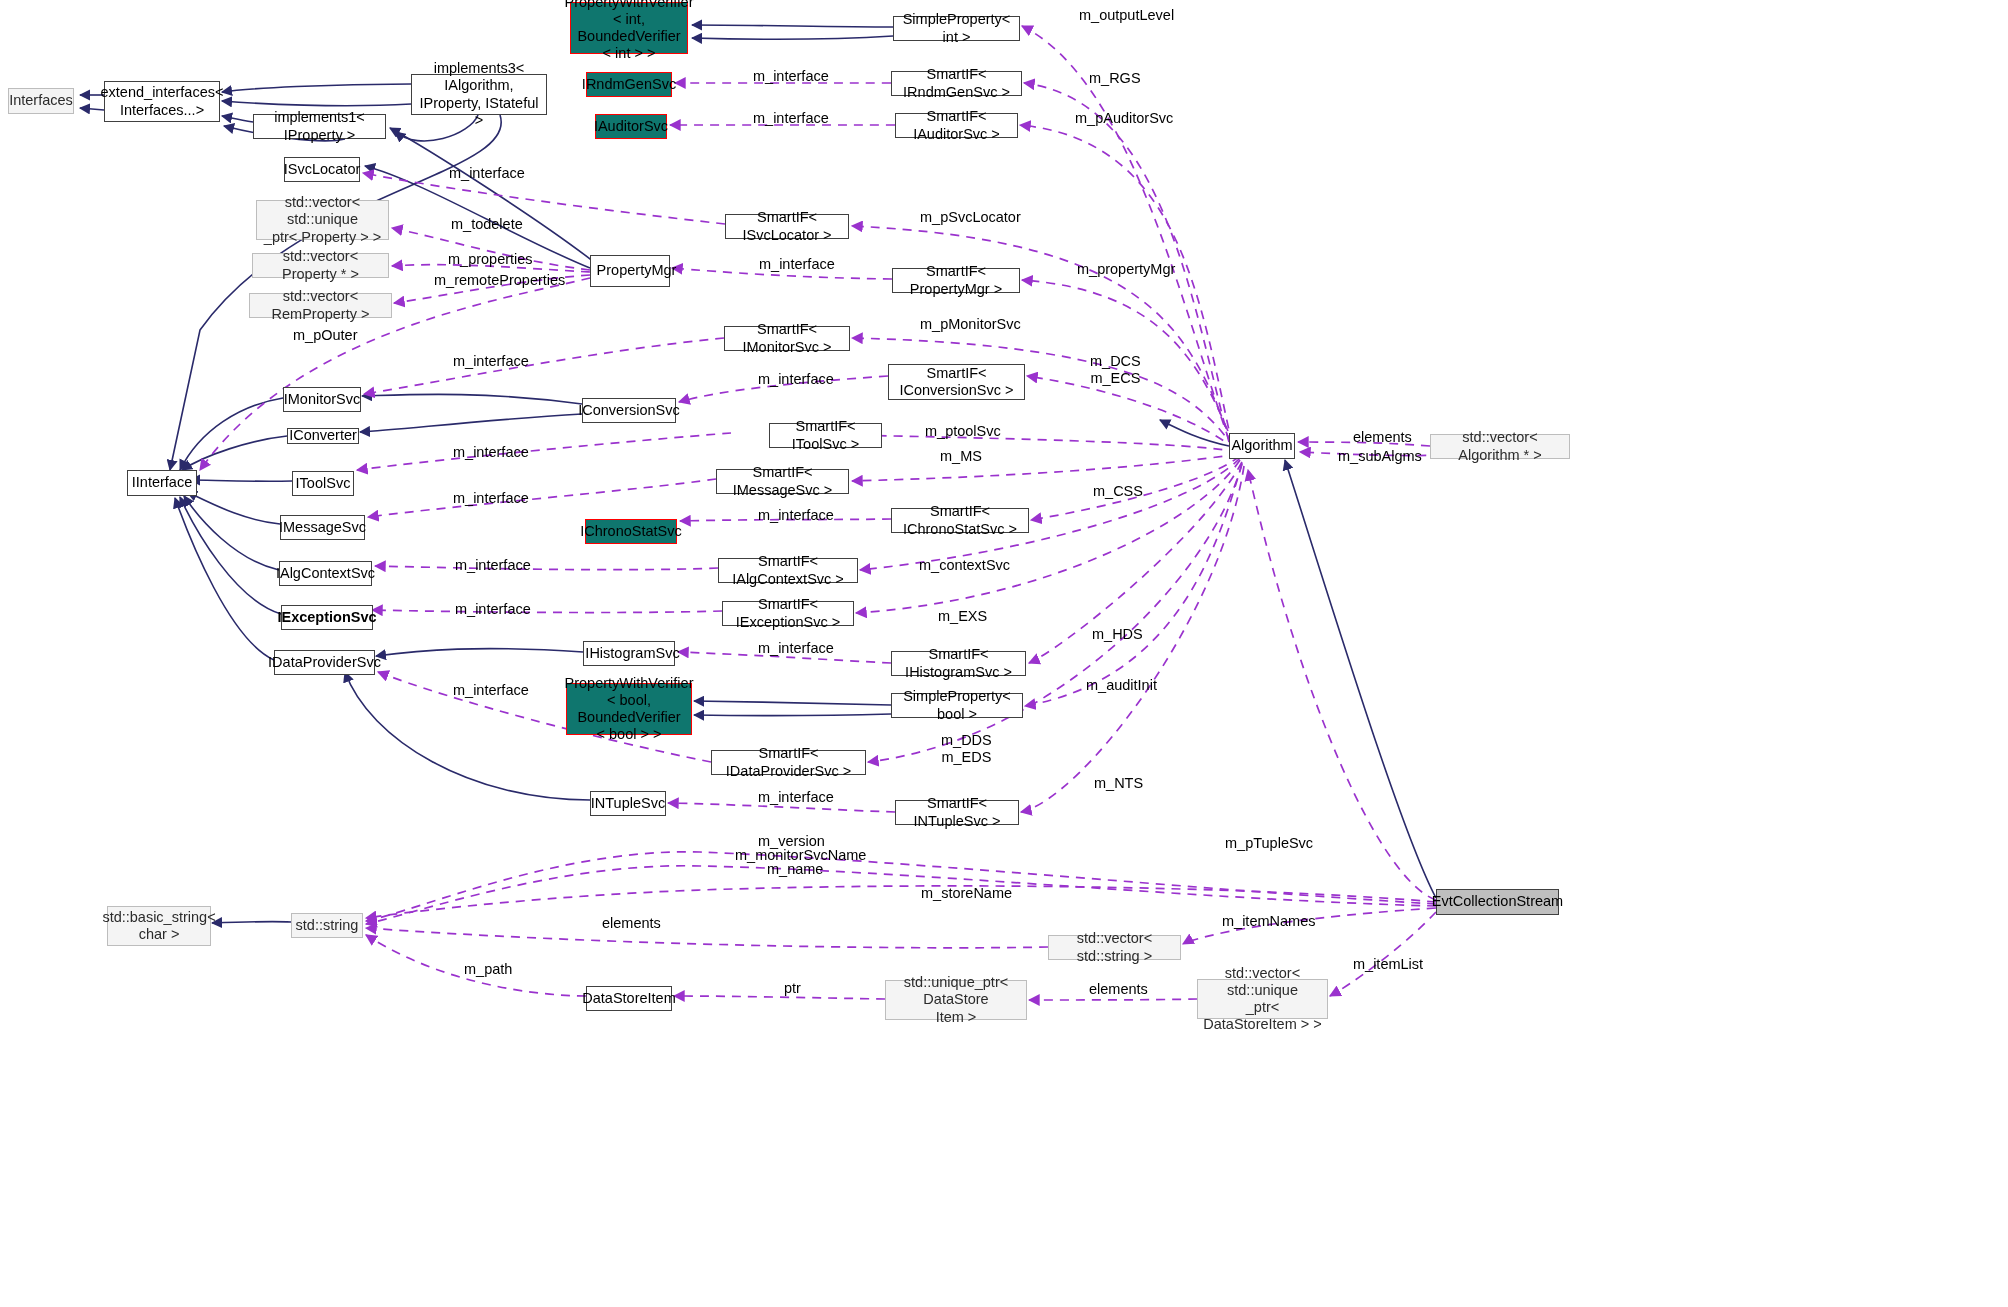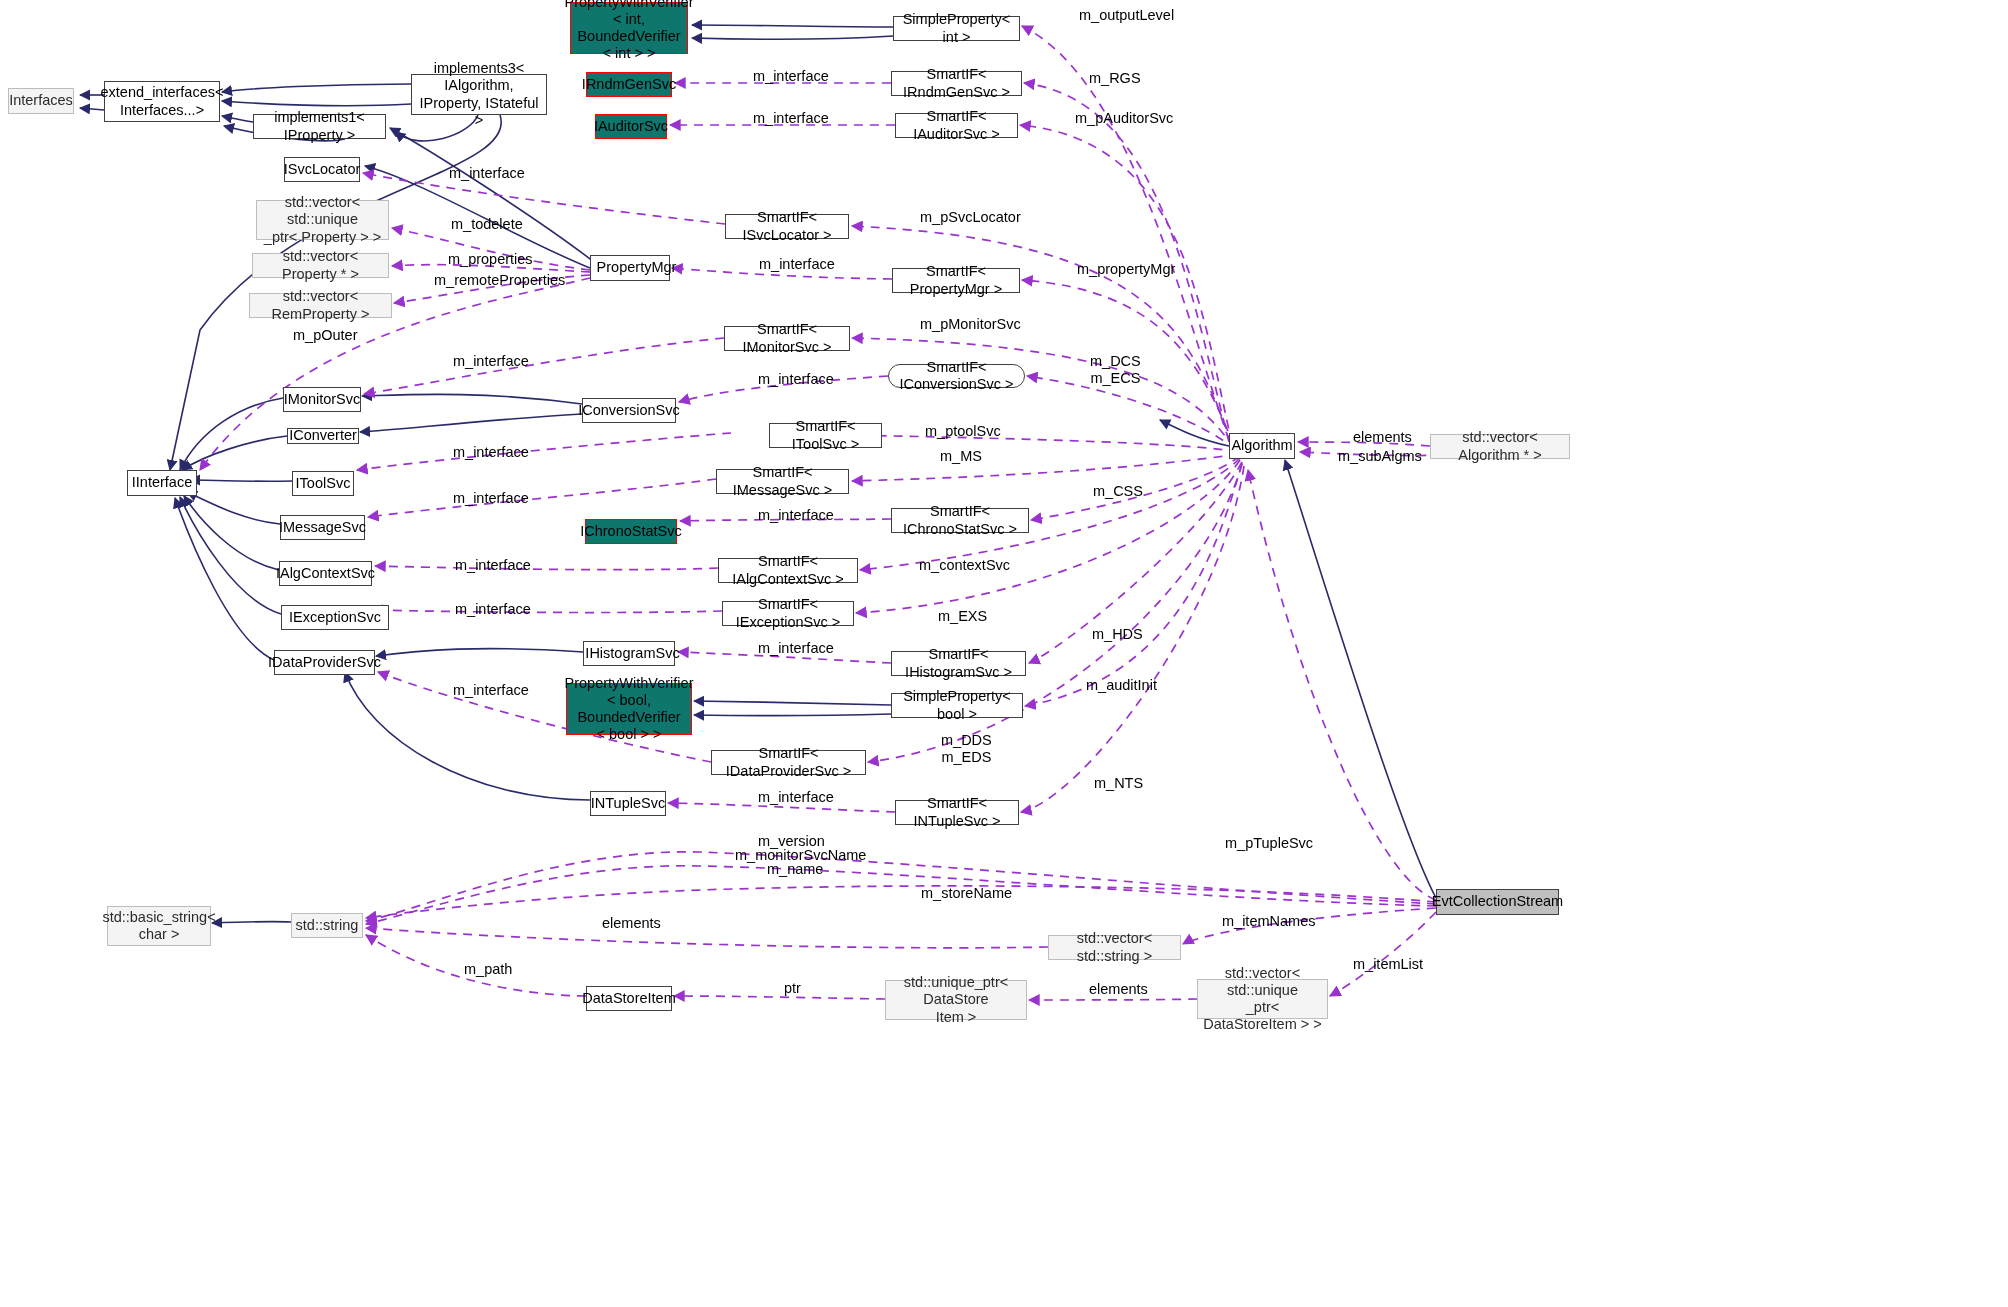--- a/index.html
+++ b/index.html
@@ -127,37 +127,37 @@
       <div class="node" style="left: 893px; top: 16px; width: 127px; height: 25px;">SimpleProperty&lt; int &gt;</div>
       <div class="node red" style="left: 586px; top: 72px; width: 86px; height: 25px;">IRndmGenSvc</div>
       <div class="node thick" style="left: 891px; top: 71px; width: 131px; height: 25px;">SmartIF&lt; IRndmGenSvc &gt;</div>
       <div class="node red" style="left: 595px; top: 114px; width: 72px; height: 25px;">IAuditorSvc</div>
       <div class="node thick" style="left: 895px; top: 113px; width: 123px; height: 25px;">SmartIF&lt; IAuditorSvc &gt;</div>
       <div class="node thick" style="left: 284px; top: 157px; width: 76px; height: 25px;">ISvcLocator</div>
       <div class="node gray" style="left: 256px; top: 200px; width: 133px; height: 40px;">std::vector&lt; std::unique
 _ptr&lt; Property &gt; &gt;</div>
       <div class="node gray" style="left: 252px; top: 253px; width: 137px; height: 25px;">std::vector&lt; Property * &gt;</div>
       <div class="node gray" style="left: 249px; top: 293px; width: 143px; height: 25px;">std::vector&lt; RemProperty &gt;</div>
-      <div class="node thick" style="left: 590px; top: 255px; width: 80px; height: 26px; padding-left: 18px;">PropertyMgr</div>
+      <div class="node thick" style="left: 590px; top: 255px; width: 80px; height: 32px; padding-left: 18px;">PropertyMgr</div>
       <div class="node thick" style="left: 725px; top: 214px; width: 124px; height: 25px;">SmartIF&lt; ISvcLocator &gt;</div>
       <div class="node thick" style="left: 892px; top: 268px; width: 128px; height: 25px;">SmartIF&lt; PropertyMgr &gt;</div>
       <div class="node thick" style="left: 724px; top: 326px; width: 126px; height: 25px;">SmartIF&lt; IMonitorSvc &gt;</div>
-      <div class="node" style="left: 888px; top: 364px; width: 137px; height: 24px; border-radius: 12px;">SmartIF&lt; IConversionSvc &gt;</div>
+      <div class="node" style="left: 888px; top: 364px; width: 137px; height: 36px;">SmartIF&lt; IConversionSvc &gt;</div>
       <div class="node" style="left: 283px; top: 387px; width: 78px; height: 25px;">IMonitorSvc</div>
       <div class="node thick" style="left: 287px; top: 428px; width: 72px; height: 16px;">IConverter</div>
       <div class="node" style="left: 582px; top: 398px; width: 94px; height: 25px;">IConversionSvc</div>
       <div class="node thick" style="left: 292px; top: 471px; width: 62px; height: 25px;">IToolSvc</div>
       <div class="node" style="left: 731px; top: 423px; width: 113px; height: 25px; margin-left: 38px;">SmartIF&lt; IToolSvc &gt;</div>
       <div class="node thick" style="left: 280px; top: 515px; width: 85px; height: 25px;">IMessageSvc</div>
       <div class="node thick" style="left: 716px; top: 469px; width: 133px; height: 25px;">SmartIF&lt; IMessageSvc &gt;</div>
       <div class="node red" style="left: 585px; top: 519px; width: 92px; height: 25px;">IChronoStatSvc</div>
       <div class="node thick" style="left: 891px; top: 508px; width: 138px; height: 25px;">SmartIF&lt; IChronoStatSvc &gt;</div>
       <div class="node thick" style="left: 279px; top: 561px; width: 93px; height: 25px;">IAlgContextSvc</div>
       <div class="node thick" style="left: 718px; top: 558px; width: 140px; height: 25px;">SmartIF&lt; IAlgContextSvc &gt;</div>
-      <div class="node thick" style="left: 281px; top: 605px; width: 108px; height: 25px;">IExceptionSvc</div>
+      <div class="node thick" style="left: 281px; top: 605px; width: 92px; height: 25px; font-weight: bold;">IExceptionSvc</div>
       <div class="node thick" style="left: 722px; top: 601px; width: 132px; height: 25px;">SmartIF&lt; IExceptionSvc &gt;</div>
       <div class="node thick" style="left: 274px; top: 650px; width: 101px; height: 25px;">IDataProviderSvc</div>
       <div class="node thick" style="left: 583px; top: 641px; width: 92px; height: 25px; padding-left: 12px;">IHistogramSvc</div>
       <div class="node" style="left: 891px; top: 651px; width: 135px; height: 25px;">SmartIF&lt; IHistogramSvc &gt;</div>
       <div class="node thick" style="left: 127px; top: 470px; width: 70px; height: 26px;">IInterface</div>
       <div class="node red" style="left: 566px; top: 683px; width: 126px; height: 52px;">PropertyWithVerifier
 &lt; bool, BoundedVerifier
 &lt; bool &gt; &gt;</div>
       <div class="node" style="left: 891px; top: 693px; width: 132px; height: 25px;">SimpleProperty&lt; bool &gt;</div>
       <div class="node thick" style="left: 711px; top: 750px; width: 155px; height: 25px;">SmartIF&lt; IDataProviderSvc &gt;</div>

